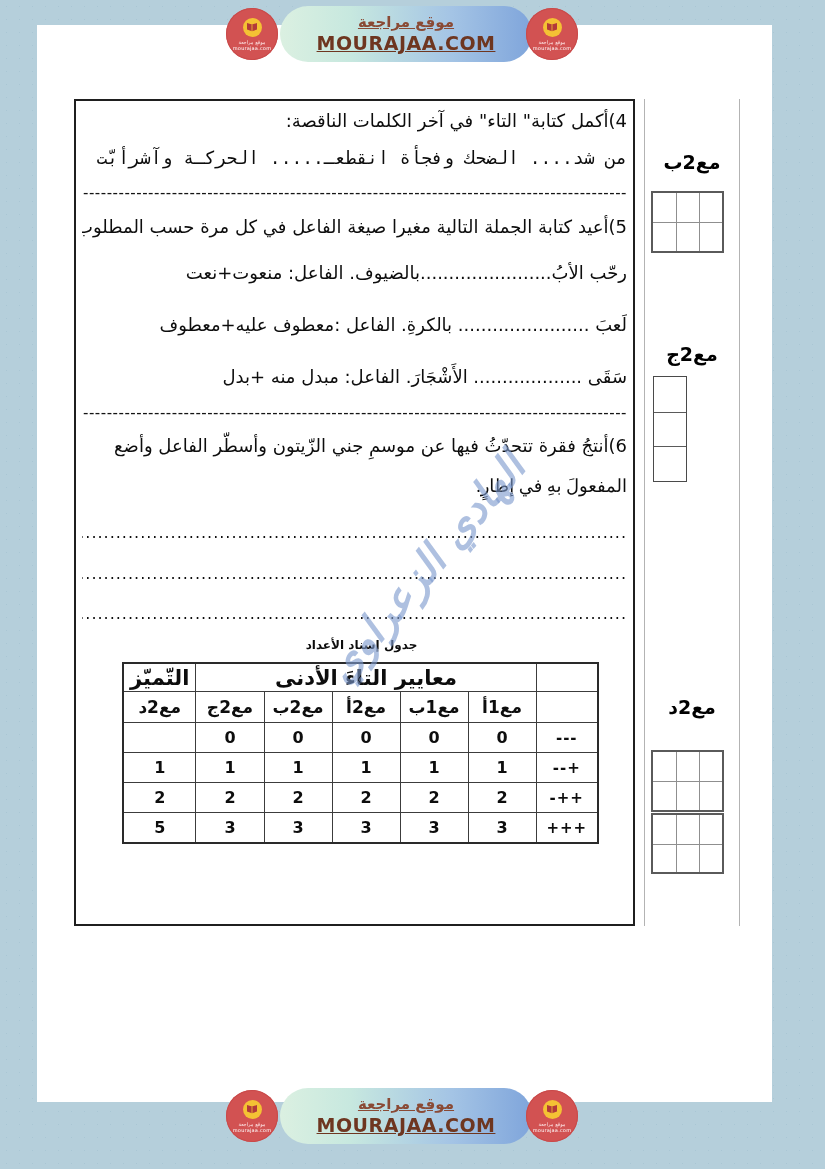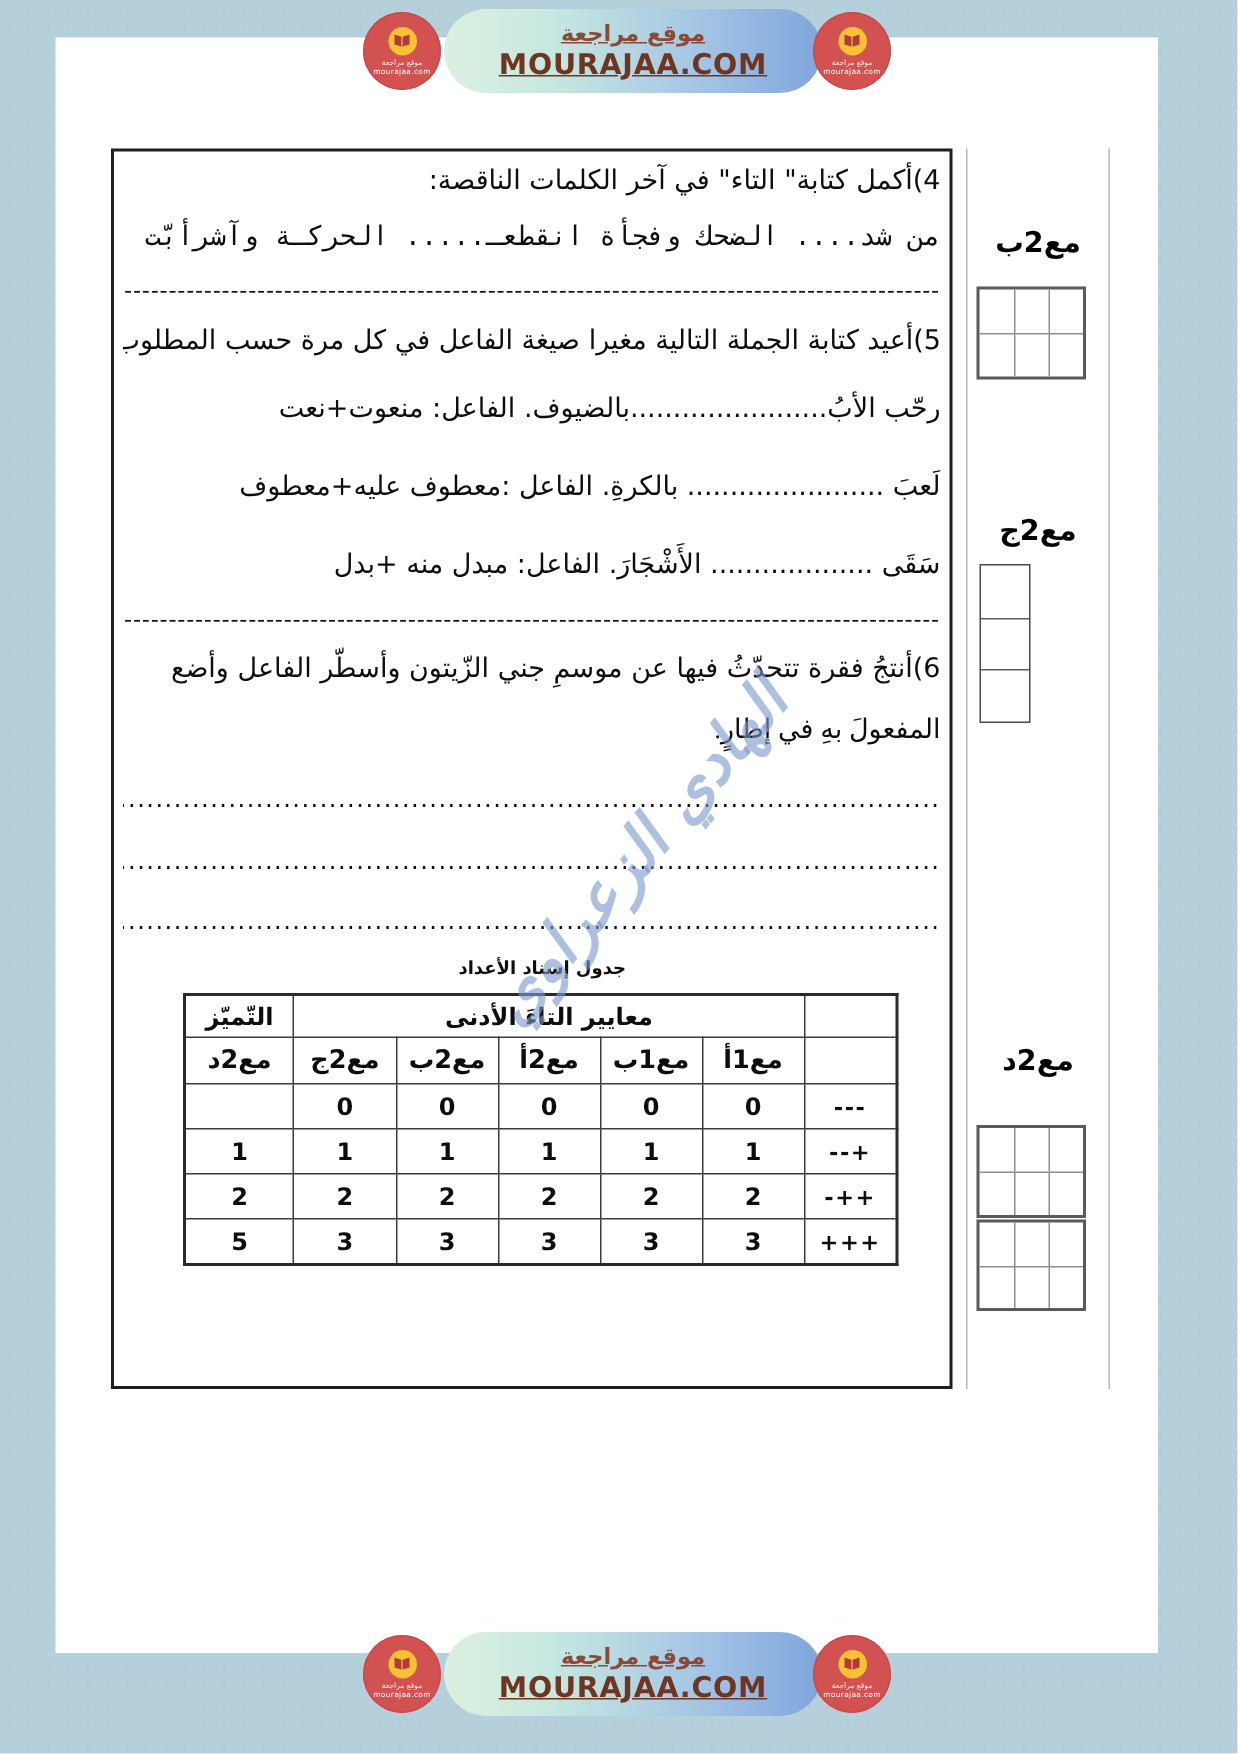--- a/index.html
+++ b/index.html
@@ -7,21 +7,21 @@
     width:825px;height:1169px;position:relative;overflow:hidden;
     background-color:#b5cfdb;
     background-image:radial-gradient(#a9c6d4 0.8px, transparent 0.9px);
     background-size:13px 13px;
     font-family:"DejaVu Sans", sans-serif;
   }
   
   .sheet{position:absolute;left:37px;top:25px;width:735px;height:1077px;background:#ffffff;}
 
   
-  .banner{position:absolute;left:242px;width:356px;height:62px;z-index:10;}
+  .banner{position:absolute;left:226px;width:356px;height:62px;z-index:10;}
   .banner.hdr{top:4px;} .banner.ftr{top:1086px;}
   .pill{
     position:absolute;left:54px;top:2px;width:252px;height:56px;border-radius:28px;
     background:linear-gradient(90deg,#dbf0e1 0%,#c7e8df 28%,#a4c4e5 68%,#7fa5db 100%);
     display:flex;flex-direction:column;align-items:center;justify-content:center;
   }
   .pill-ar{font-size:15px;font-weight:bold;color:#8a4a35;text-decoration:underline;direction:rtl;line-height:19px;}
   .pill-en{font-size:19px;font-weight:bold;color:#6e3620;text-decoration:underline;letter-spacing:.5px;line-height:23px;}
   .badge{
     position:absolute;top:4px;width:52px;height:52px;border-radius:50%;background:#d25252;
@@ -54,21 +54,21 @@
   .dots{height:42px;line-height:50px;font-size:16px;letter-spacing:1px;white-space:nowrap;overflow:hidden;}
   .dots.d2,.dots.d3{height:40px;line-height:48px;}
 
   .tbl-title{height:30px;line-height:30px;font-weight:bold;font-size:12px;width:475px;margin:0 28px 0 auto;text-align:center;}
   table.grades{
     border-collapse:collapse;table-layout:fixed;width:475px;margin:2px 28px 0 auto;
     direction:rtl;
   }
   table.grades td{border:1px solid #3c3c3c;text-align:center;vertical-align:middle;padding:0;}
   table.grades{border:2px solid #2a2a2a;}
-  .hr1 td{height:27px;font-weight:bold;font-size:16px;}
+  .hr1 td{height:27px;font-weight:bold;font-size:21px;}
   .hr2 td{height:30px;font-weight:bold;font-size:17px;}
   .br td{height:29px;font-weight:bold;font-size:16px;}
   td.sym{direction:ltr;font-weight:bold;font-size:15px;letter-spacing:1px;}
 
   
   .margin-col{
     position:absolute;left:644px;top:99px;width:94px;height:827px;
     border-left:1px solid #b3b3b3;border-right:1px solid #b3b3b3;z-index:2;
   }
   .mlabel{position:absolute;width:100%;text-align:center;font-weight:bold;font-size:19px;direction:rtl;color:#000;}

